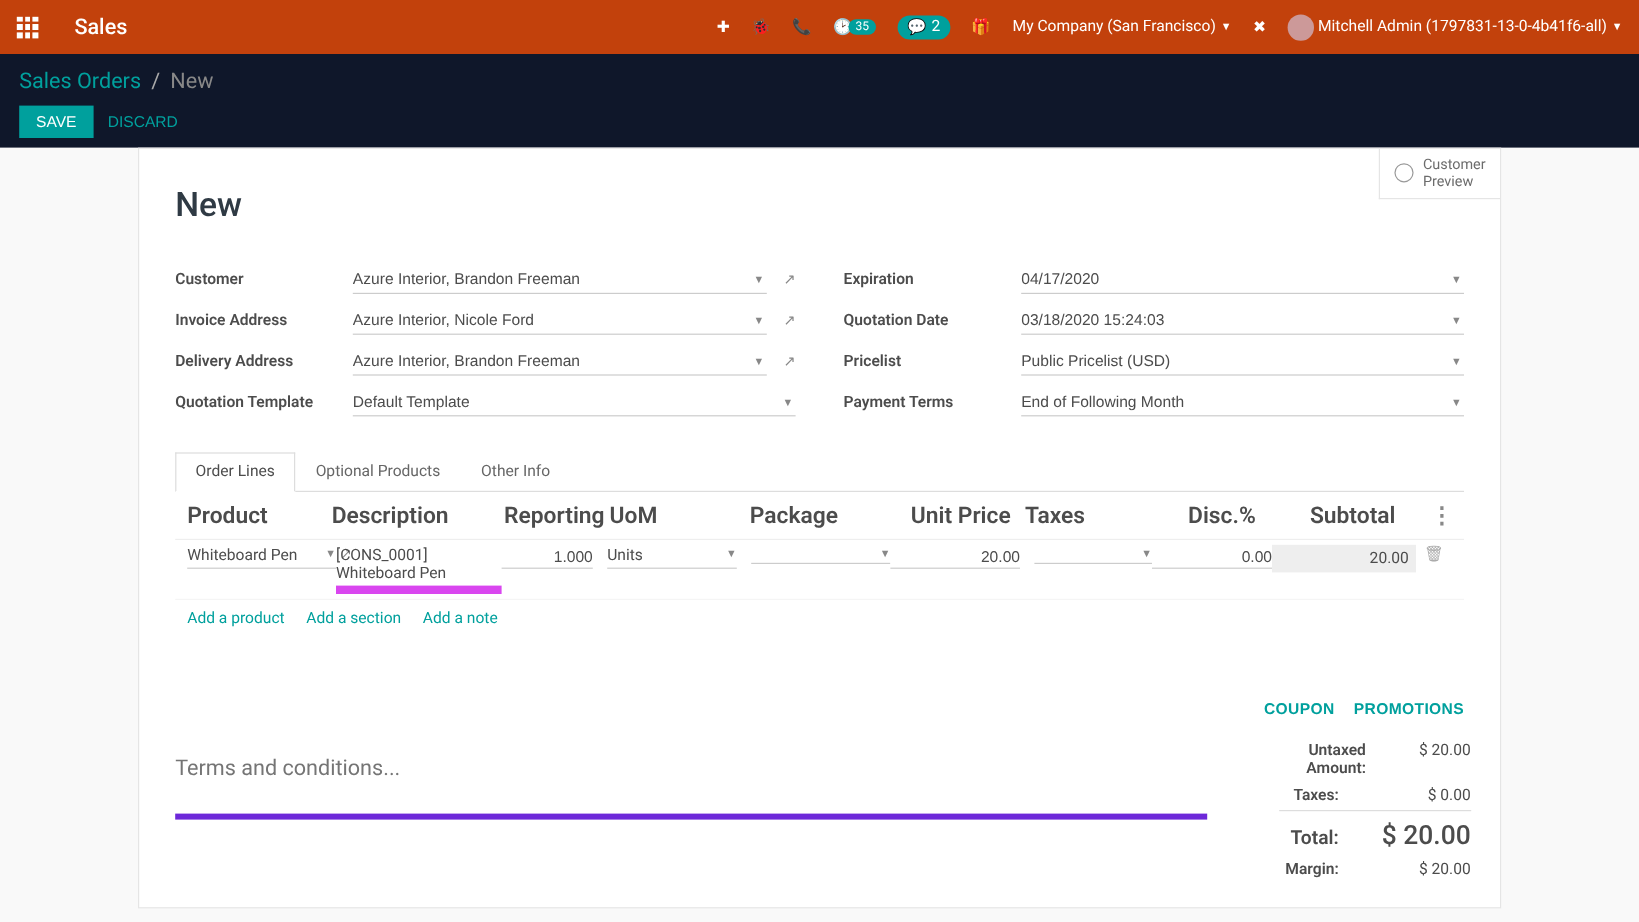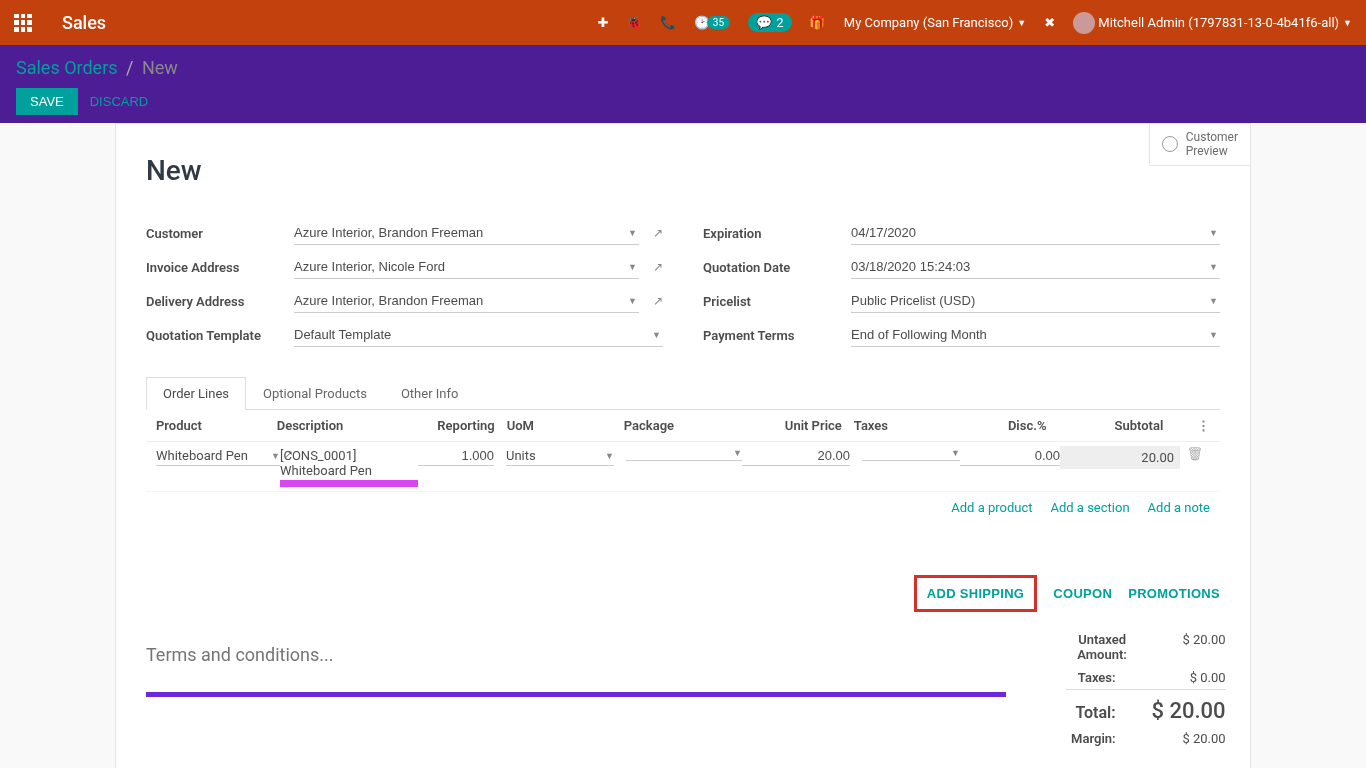--- a/index.html
+++ b/index.html
@@ -10,21 +10,21 @@
 .brand { font-size: 18px; font-weight: 500; margin-right: 60px; }
 .nav-menu { display: flex; gap: 24px; }
 .nav-menu a { color: #fff; text-decoration: none; font-size: 13px; }
 .right-tools { margin-left: auto; display: flex; align-items: center; gap: 18px; font-size: 13px; }
 .badge-green { background: #00a09d; color: #fff; border-radius: 9px; padding: 1px 6px; font-size: 10px; margin-left: -4px; }
 .badge-teal-round { background: #00a09d; border-radius: 11px; padding: 2px 8px; display:flex; align-items:center; gap:4px; }
 .avatar { width: 22px; height: 22px; border-radius: 50%; background: #c99; display:inline-block; }
 .caret-down { font-size: 9px; margin-left: 4px; }
 .tool-icon { cursor:pointer; display:inline-flex; align-items:center; }
 
-.subheader { padding: 12px 16px 8px; background: #4c1d95; }
+.subheader { padding: 12px 16px 8px; background: #0f172a; }
 .breadcrumb { font-size: 18px; margin-bottom: 10px; }
 .breadcrumb a { color: #00a09d; text-decoration: none; }
 .breadcrumb .sep { color: #aaa; margin: 0 4px; }
 .breadcrumb .current { color: #888; }
 .actions { display:flex; gap:12px; align-items:center; }
 .btn-save { background: #00a09d; color:#fff; border:none; padding: 6px 14px; font-weight:500; font-size:13px; cursor:pointer; }
 .btn-discard { color:#00a09d; background:none; border:none; font-weight:500; font-size:13px; cursor:pointer; }
 
 .content { max-width: 1136px; margin: 0 auto; background:#fff; border: 1px solid #e5e5e5; position: relative; }
 .preview-btn { position:absolute; right:0; top:0; border-left:1px solid #e5e5e5; border-bottom:1px solid #e5e5e5; padding: 6px 12px; display:flex; align-items:center; gap:8px; color:#6c6c6c; font-size:12px; cursor:pointer; }
@@ -41,52 +41,52 @@
 .field-input { flex:1; border:none; border-bottom: 1px solid #ccc; padding: 4px 18px 4px 0; font-size:13px; color:#4c4c4c; position:relative; }
 .field-wrap { flex:1; position:relative; display:flex; align-items:center; }
 .field-wrap .dd { position:absolute; right:2px; color:#888; font-size:9px; }
 .ext-link { color:#888; cursor:pointer; margin-left:6px; font-size:12px; }
 
 .tabs { margin-top: 30px; display:flex; border-bottom:1px solid #ddd; }
 .tab { padding: 8px 16px; border:1px solid transparent; border-bottom:none; color:#666; cursor:pointer; font-size:13px; }
 .tab.active { border-color:#ddd; background:#fff; border-bottom:1px solid #fff; margin-bottom:-1px; color:#4c4c4c; }
 
 .table { width:100%; margin-top:0; }
-.thead { display:flex; font-weight:600; color:#4c4c4c; font-size:13px; padding: 8px 10px; border-bottom:1px solid #eee;align-items:flex-end; }
+.thead { display:flex; font-weight:600; color:#4c4c4c; font-size:19px; padding: 8px 10px; border-bottom:1px solid #eee;align-items:flex-end; }
 .trow { display:flex; padding: 4px 10px; align-items:flex-start; border-bottom:1px solid #f5f5f5; }
 .col-product { width: 124px; }
 .col-desc { width: 148px; }
 .col-qty { width: 76px; text-align:right; }
 .col-uom { width: 120px; padding-left:12px; }
 .col-pkg { width: 128px; padding-left:12px; }
 .col-price { width: 108px; text-align:right; }
 .col-tax { width: 110px; padding-left:12px; }
 .col-disc { width: 100px; text-align:right; }
 .col-sub { width: 120px; text-align:right; }
 .col-del { width: 30px; text-align:center; color:#aaa; }
 .col-menu { width: 18px; text-align:right; color:#888; }
 .cell-input { border:none; border-bottom:1px solid #ccc; width:100%; font-size:13px; padding:2px 0; color:#4c4c4c; }
-.cell-sel { display:flex; align-items:center; border-bottom:1px solid #ccc; justify-content:space-between; padding:2px 0; font-size:13px; }
+.cell-sel { display:flex; border-bottom:1px solid #ccc; justify-content:space-between; padding:2px 0; font-size:13px; }
 .cell-sel .dd { font-size:9px; color:#888; }
 .ext-sm { color:#888; font-size:11px; margin-left:4px; }
 .subtotal-cell { background:#eee; padding:4px 6px; text-align:right; }
 
-.add-links { padding: 8px 10px 40px; display:flex; gap:18px;justify-content:flex-end; }
+.add-links { padding: 8px 10px 40px; display:flex; gap:18px; }
 .add-links a { color:#00a09d; text-decoration:none; font-size:13px; cursor:pointer; }
 
 .bottom-actions { display:flex; justify-content:flex-end; gap: 16px; padding: 0 30px 16px; }
 .btn-link { color:#00a09d; font-weight:600; font-size:13px; background:none; border:none; cursor:pointer; letter-spacing:0.3px; }
 .btn-link.highlighted { border:3px solid #d7302a; padding:8px 10px; }
 
 .terms { margin: 10px 30px 0; }
 .terms textarea { width: 860px; border:none; border-bottom:5px solid #6d28d9; resize:none; font-size:18px; color:#ec4899; padding:6px 0; font-family:inherit; }
 
 .totals { margin-top:-40px; padding: 0 30px 20px; }
 .totals-row { display:flex; justify-content:flex-end; align-items:baseline; gap: 30px; padding: 4px 0; }
-.totals-label { font-weight:600; text-align:center; }
+.totals-label { font-weight:600; text-align:right; }
 .totals-val { width: 80px; text-align:right; }
 .totals-row.big .totals-label { font-size:16px; }
 .totals-row.big .totals-val { font-size:22px; font-weight:500; }
 .totals-row.border { border-top:1px solid #ddd; padding-top:8px; }
 
 .scroll-area { height: 723px; overflow-y: scroll; }
 </style>
 </head>
 <body>
 
@@ -267,21 +267,20 @@
       </div>
       <div class="add-links">
         <a>Add a product</a>
         <a>Add a section</a>
         <a>Add a note</a>
       </div>
     </div>
   </div>
 
   <div class="bottom-actions">
-    <button class="btn-link highlighted">ADD SHIPPING</button>
     <button class="btn-link">COUPON</button>
     <button class="btn-link">PROMOTIONS</button>
   </div>
 
   <div style="display:flex; align-items:flex-start;">
     <div class="terms">
       <textarea rows="2" placeholder="Terms and conditions..." style=""></textarea>
     </div>
     <div class="totals" style="flex:1; margin-top:0;">
       <div class="totals-row">

